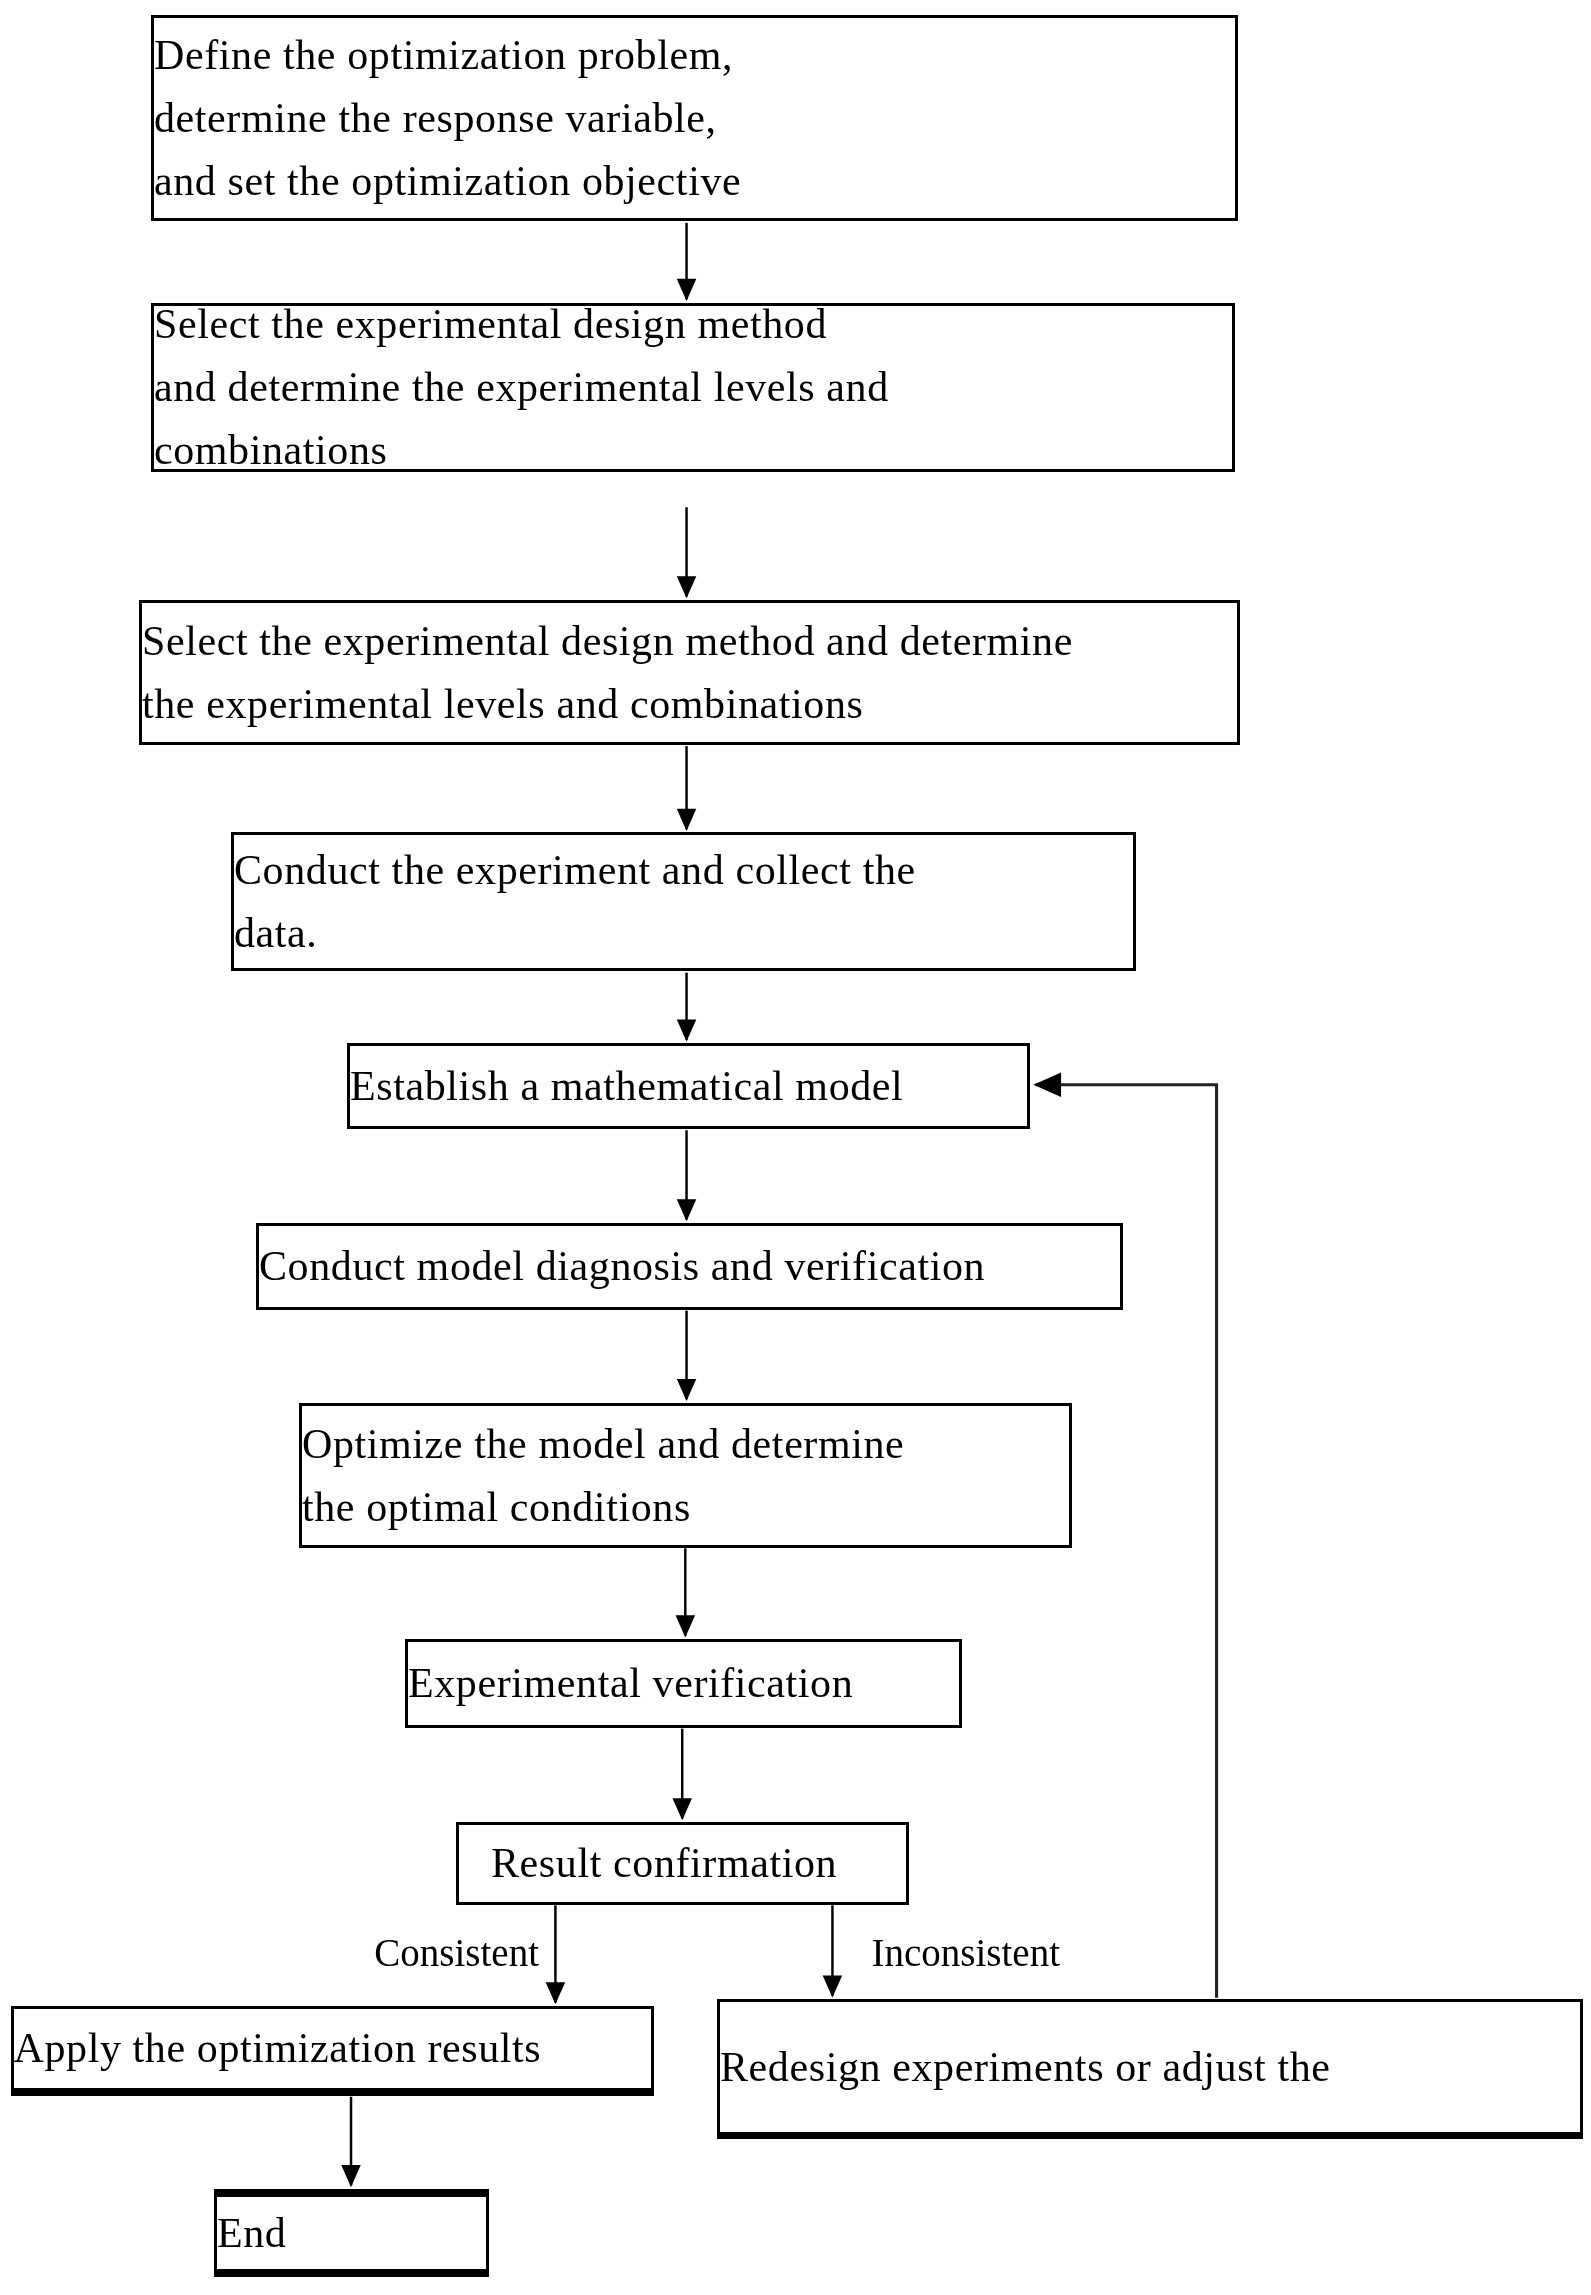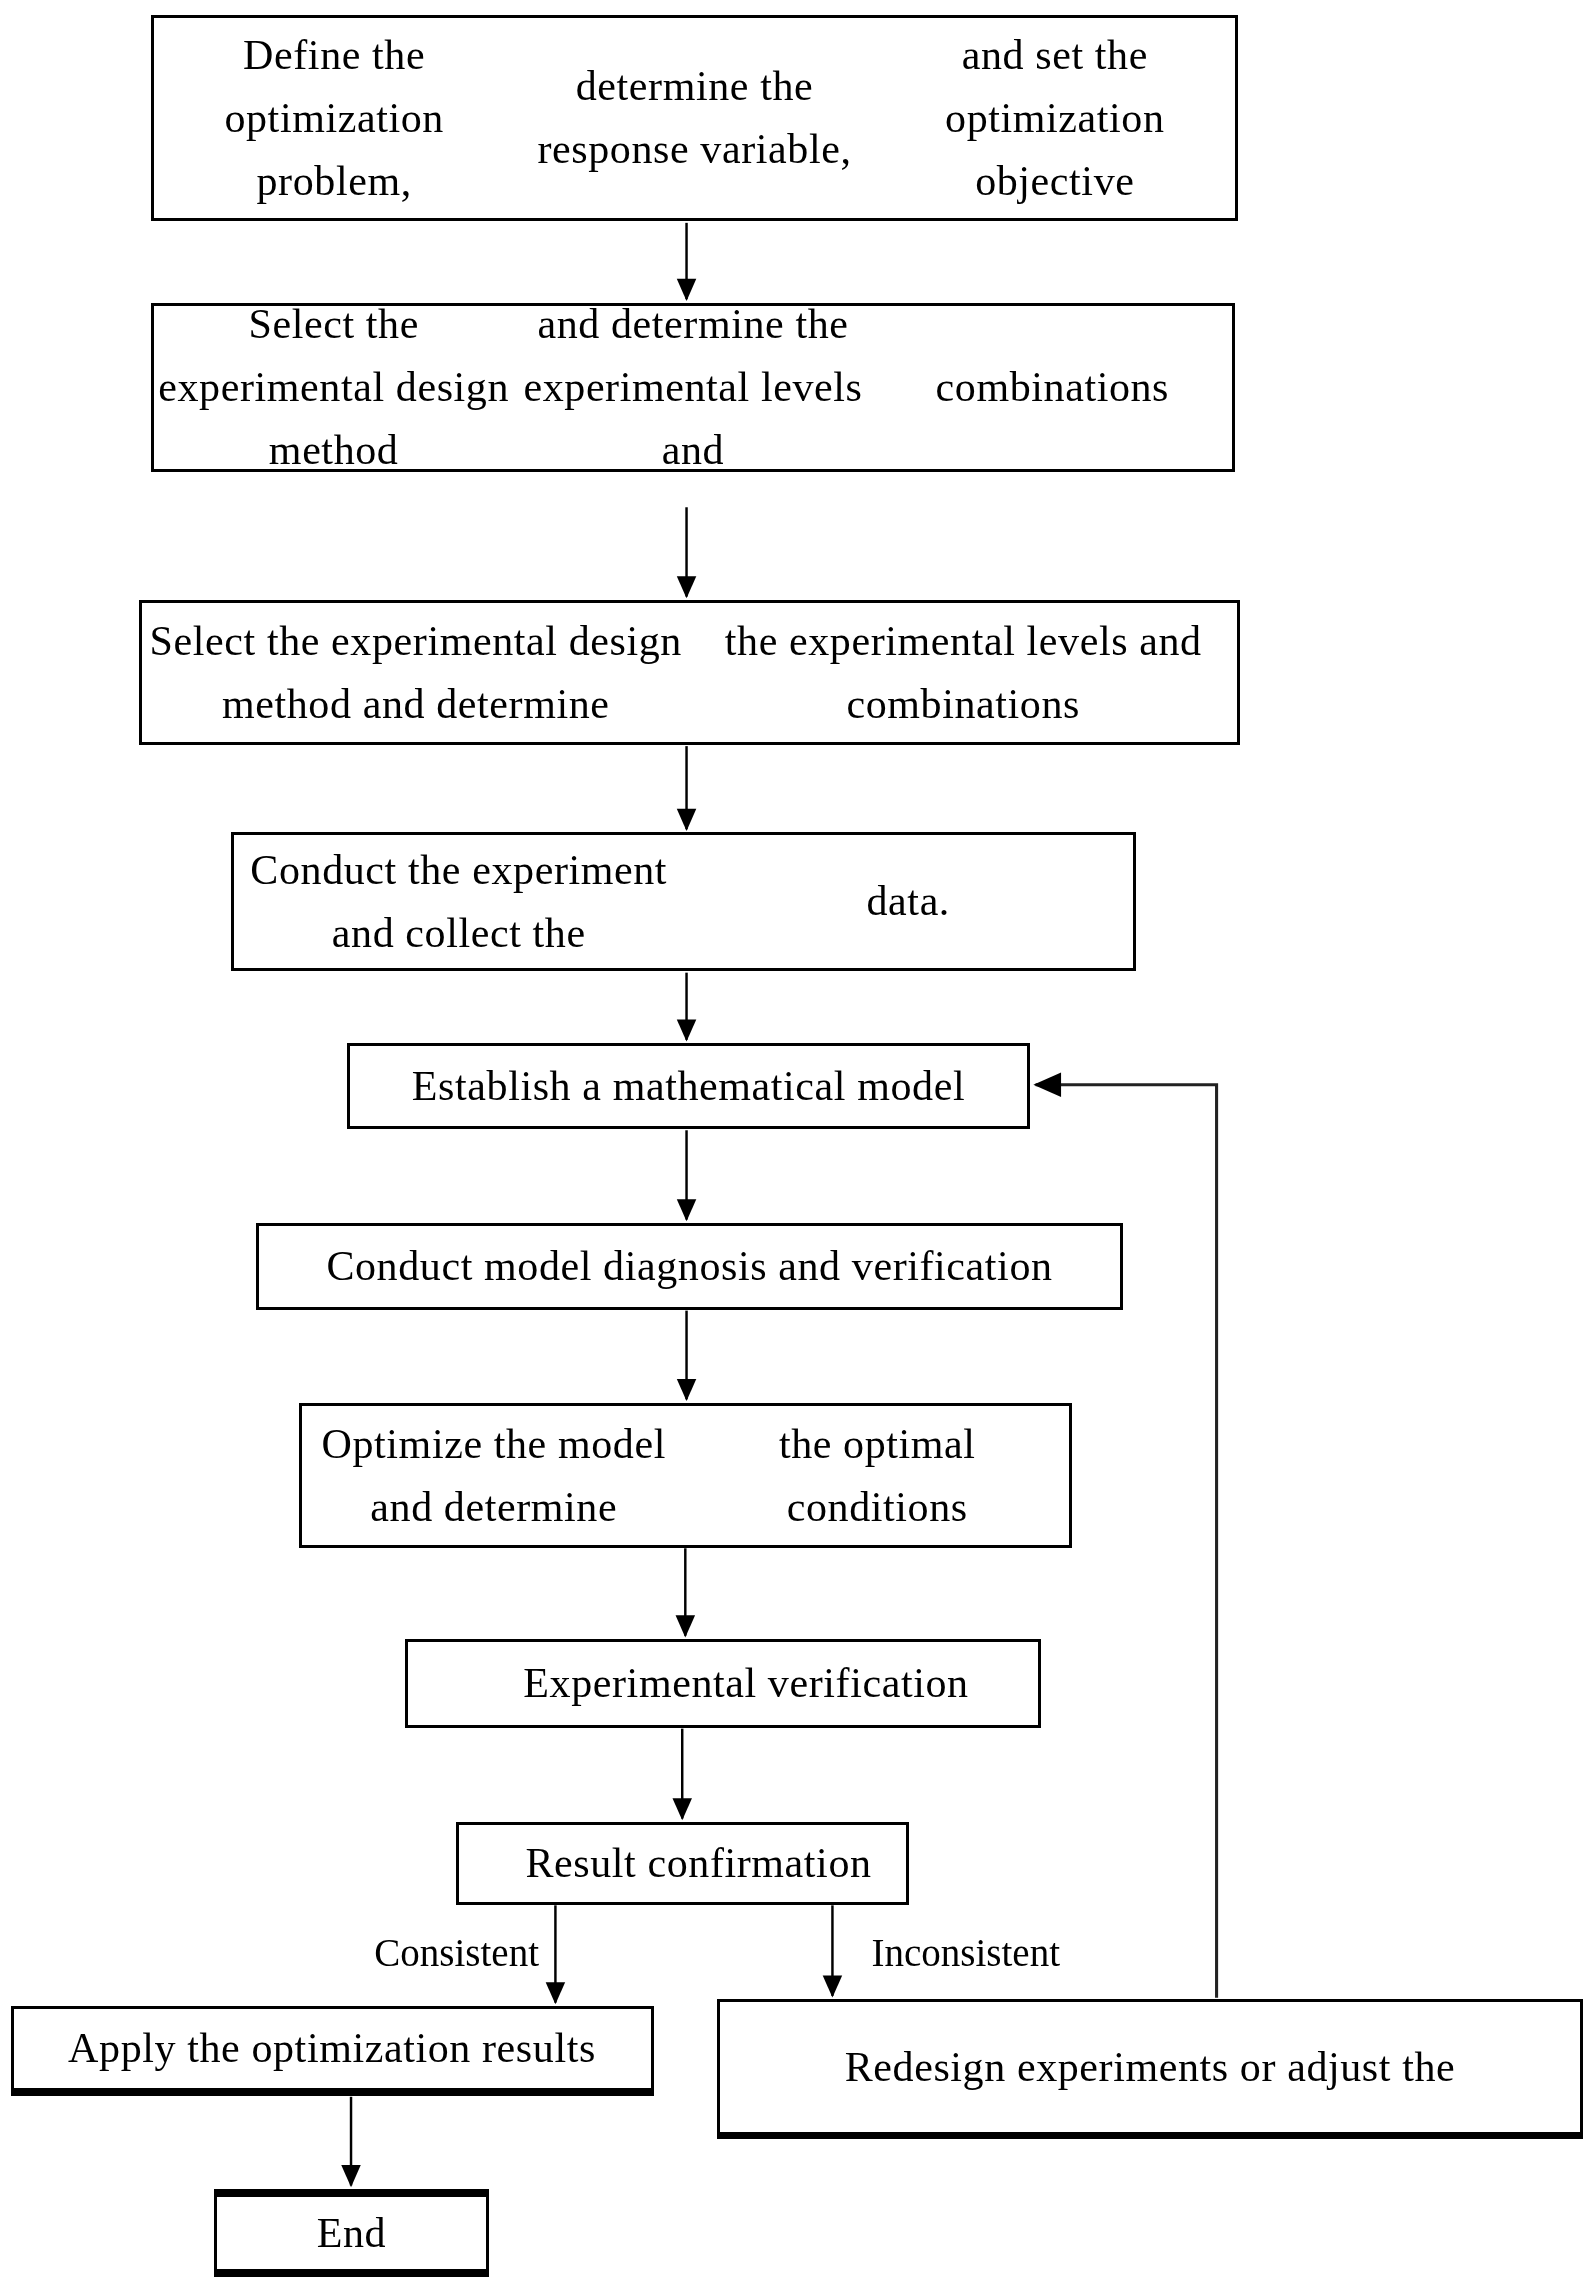--- a/index.html
+++ b/index.html
@@ -21,39 +21,38 @@
     top: 0;
     width: 1591px;
     height: 2295px;
   }
   .node {
     position: absolute;
     box-sizing: border-box;
     border: 3.7px solid #000000;
     background: #ffffff;
     display: flex;
-    flex-direction: row;
+    flex-direction: column;
     justify-content: center;
     align-items: center;
-    text-align: center;
     font-size: 42px;
     line-height: 1.5;
     letter-spacing: 0.6px;
   }
   .node .tline { width: 100%; }
 
   
   #node-define    { left:151px;  top:15.4px;   width:1087px; height:206px; }
   #node-select1   { left:151px;  top:303px;  width:1084px; height:169px; }
   #node-select2   { left:139px;  top:600px;  width:1101px; height:145px; }
   #node-conduct   { left:231px;  top:832px; width:905px; height:139px; }
   #node-establish { left:347px;  top:1043px; width:683px; height:86px; }
   #node-diagnosis { left:256px;  top:1223px; width:867px; height:87px; }
   #node-optimize  { left:299px;  top:1403px; width:773px; height:145px; }
-  #node-verify    { left:405px;  top:1639px; width:636px;  height:89px;padding-left:46px; }
+  #node-verify    { left:405px;  top:1639px; width:557px;  height:89px; }
   #node-confirm   { left:456px;  top:1822px; width:453px;  height:83px;padding-left:32px; }
   #node-apply     { left:10.5px;   top:2006px; width:643px; height:90px; border-bottom-width:8.6px; }
   #node-redesign  { left:717px; top:1999px; width:866px; height:140px; border-bottom-width:7.4px; }
   #node-end       { left:214px;  top:2189px; width:275px;  height:88px; border-top-width:8.6px; border-bottom-width:8.6px; }
 
   .edge-label {
     position: absolute;
     font-size: 39px;
     line-height: 1.1;
     text-align: right;

